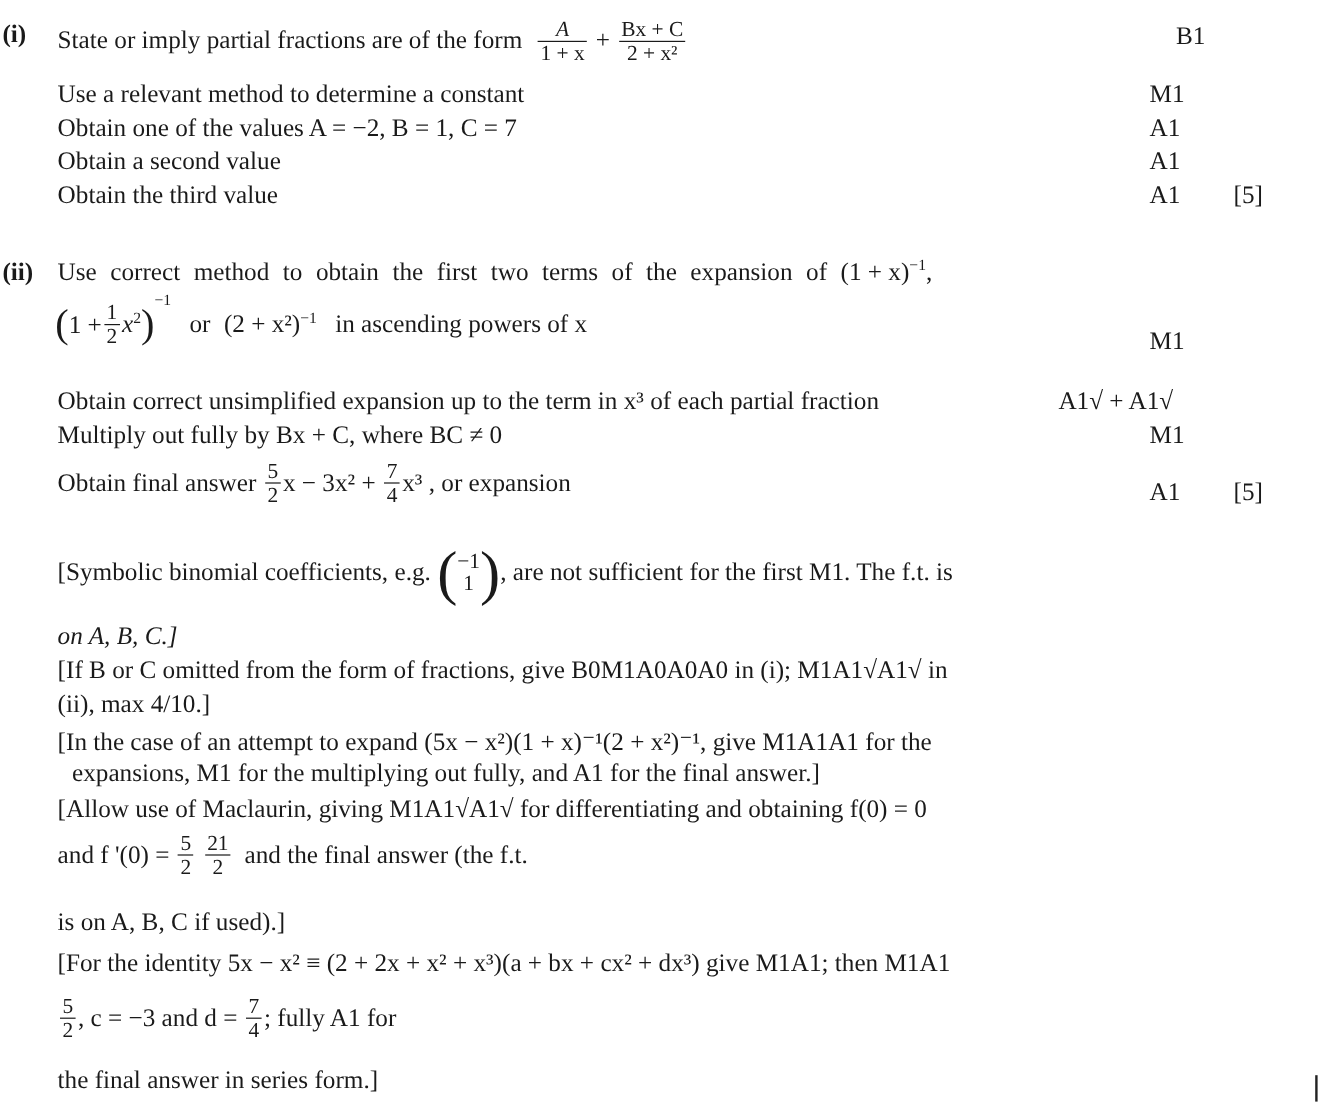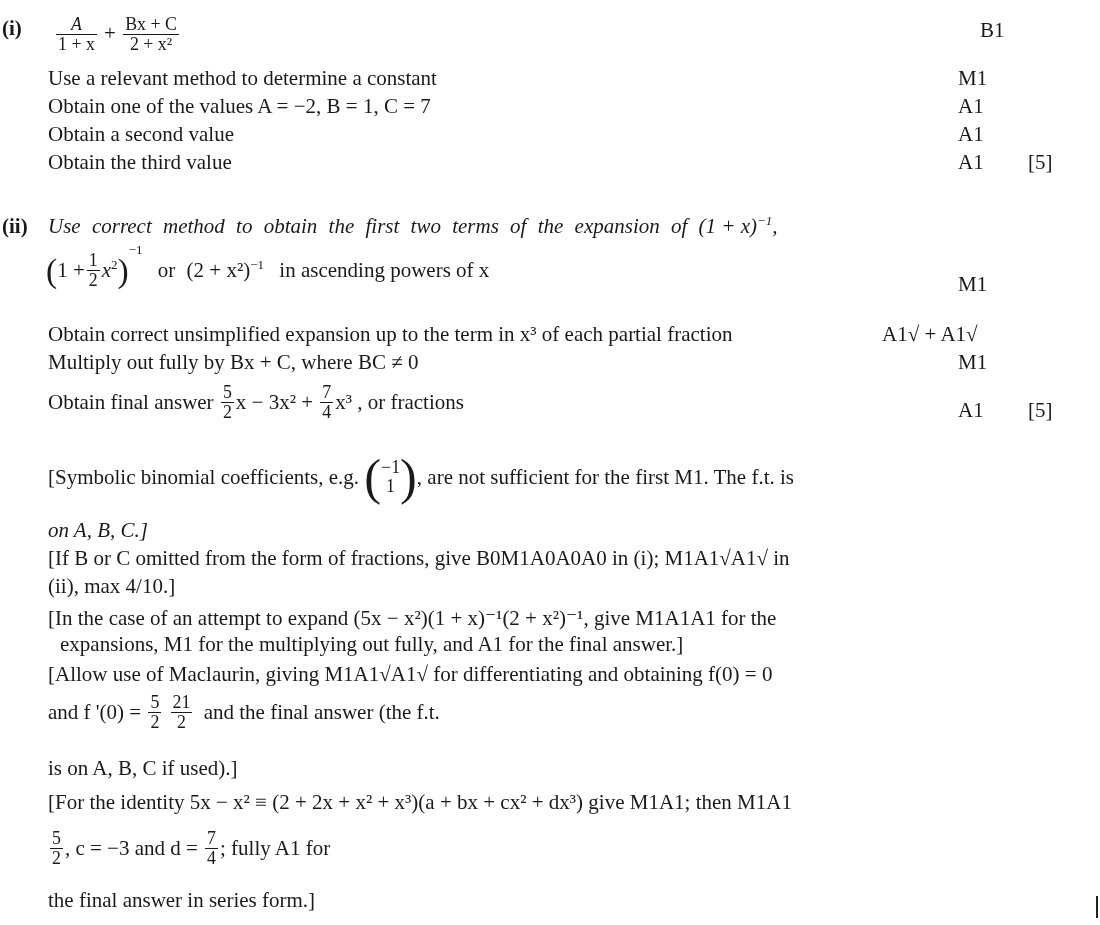--- a/index.html
+++ b/index.html
@@ -19,20 +19,21 @@
   .bigparen { font-size: 1.6em; vertical-align: middle; line-height: 1; }
   sup { font-size: 0.62em; vertical-align: super; line-height: 0; }
   .binom { display: inline-block; vertical-align: middle; text-align: center; line-height: 1.05; font-size: 0.85em; }
   .cursor { position: absolute; left: 1096px; top: 896px; width: 2px; height: 22px; background: #222; }
 </style>
 </head>
 <body>
 
 <div class="abs b" style="left:2px;top:16px;">(i)</div>
 <div class="abs" style="left:48px;top:16px;">
+  <span>State or imply partial fractions are of the form</span>
   <span class="frac" style="margin-left:8px;">
     <span class="num it">A</span>
     <span class="den">1 + x</span>
   </span>
   <span>+</span>
   <span class="frac">
     <span class="num">Bx + C</span>
     <span class="den">2 + x²</span>
   </span>
 </div>
@@ -42,42 +43,42 @@
 <div class="mark" style="top:66px;">M1</div>
 <div class="abs" style="left:48px;top:94px;">Obtain one of the values A = −2, B = 1, C = 7</div>
 <div class="mark" style="top:94px;">A1</div>
 <div class="abs" style="left:48px;top:122px;">Obtain a second value</div>
 <div class="mark" style="top:122px;">A1</div>
 <div class="abs" style="left:48px;top:150px;">Obtain the third value</div>
 <div class="mark" style="top:150px;">A1</div>
 <div class="tot" style="top:150px;">[5]</div>
 
 <div class="abs b" style="left:2px;top:214px;">(ii)</div>
-<div class="abs" style="left:48px;top:214px;word-spacing:6px;font-style:italic;">
+<div class="abs" style="left:48px;top:214px;word-spacing:6px;">
   <span>Use correct method to obtain the first two terms of the expansion of</span>
   <span style="word-spacing:0;"><span>(1 + x)</span><sup>−1</sup>,</span>
 </div>
 
 <div class="abs" style="left:46px;top:252px;">
   <span class="bigparen">(</span><span style="vertical-align:middle;">1 +</span><span class="frac"><span class="num">1</span><span class="den">2</span></span><span style="vertical-align:middle;"><i>x</i><sup>2</sup></span><span class="bigparen">)</span><sup style="position:relative;top:-14px;">−1</sup>
   <span style="vertical-align:middle;margin-left:10px;">or</span>
   <span style="vertical-align:middle;margin-left:6px;"><span>(2 + x²)</span><sup>−1</sup></span>
   <span style="vertical-align:middle;margin-left:10px;">in ascending powers of x</span>
 </div>
 <div class="mark" style="top:272px;">M1</div>
 
 <div class="abs" style="left:48px;top:322px;">Obtain correct unsimplified expansion up to the term in x³ of each partial fraction</div>
 <div class="abs" style="left:882px;top:322px;">A1√ + A1√</div>
 <div class="abs" style="left:48px;top:350px;">Multiply out fully by Bx + C, where BC ≠ 0</div>
 <div class="mark" style="top:350px;">M1</div>
 
 <div class="abs" style="left:48px;top:384px;">
   <span style="vertical-align:middle;">Obtain final answer</span>
   <span class="frac"><span class="num">5</span><span class="den">2</span></span><span style="vertical-align:middle;">x − 3x² +</span>
-  <span class="frac"><span class="num">7</span><span class="den">4</span></span><span style="vertical-align:middle;">x³ , or fractions</span>
+  <span class="frac"><span class="num">7</span><span class="den">4</span></span><span style="vertical-align:middle;">x³ , or expansion</span>
 </div>
 <div class="mark" style="top:398px;">A1</div>
 <div class="tot" style="top:398px;">[5]</div>
 
 <div class="abs" style="left:48px;top:452px;">
   <span style="vertical-align:middle;">[Symbolic binomial coefficients, e.g.</span>
   <span class="bigparen" style="font-size:2.4em;">(</span><span class="binom"><span style="display:block;">−1</span><span style="display:block;">1</span></span><span class="bigparen" style="font-size:2.4em;">)</span><span style="vertical-align:middle;">, are not sufficient for the first M1.  The f.t. is</span>
 </div>
 <div class="abs it" style="left:48px;top:518px;">on A, B, C.]</div>
 

